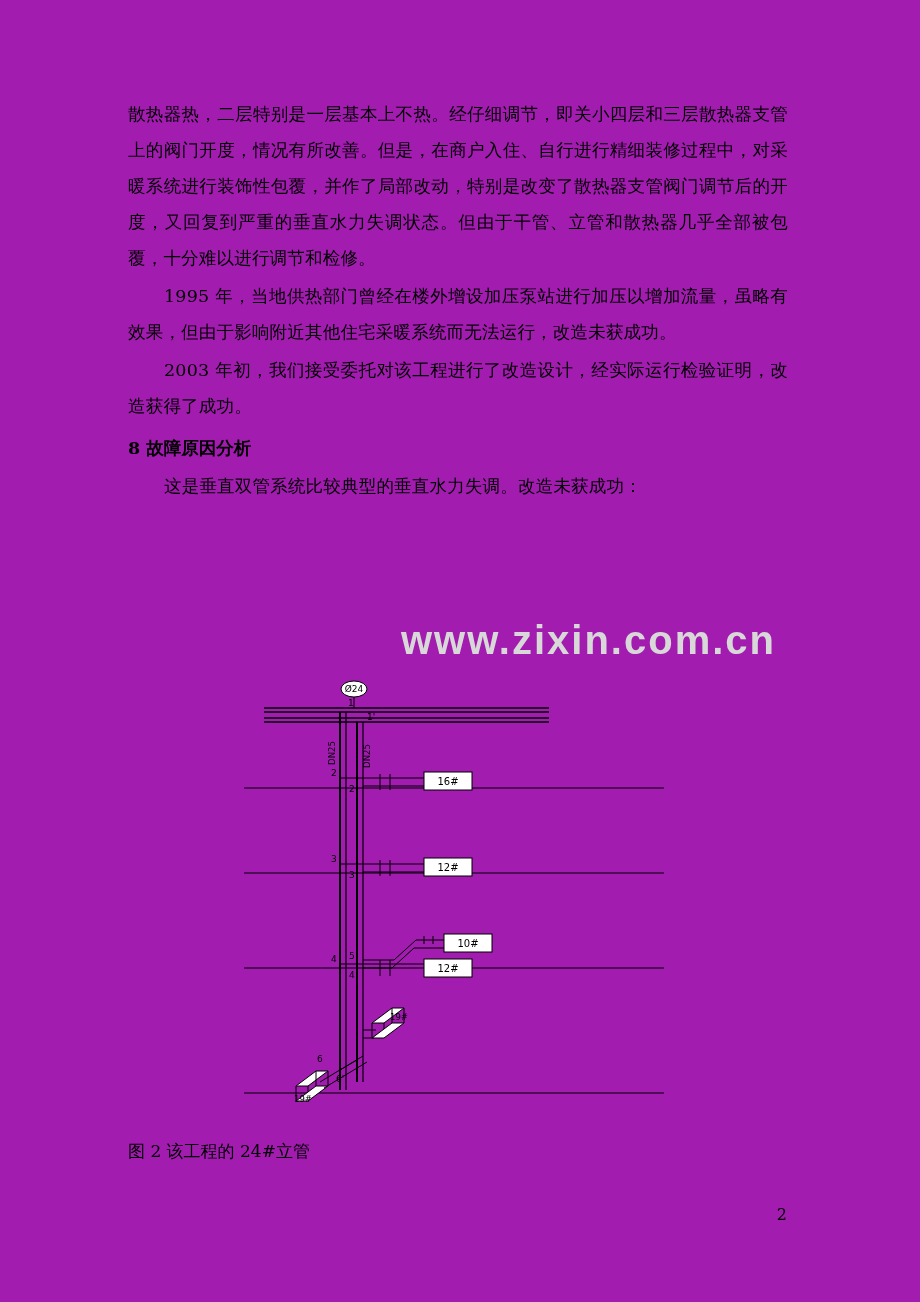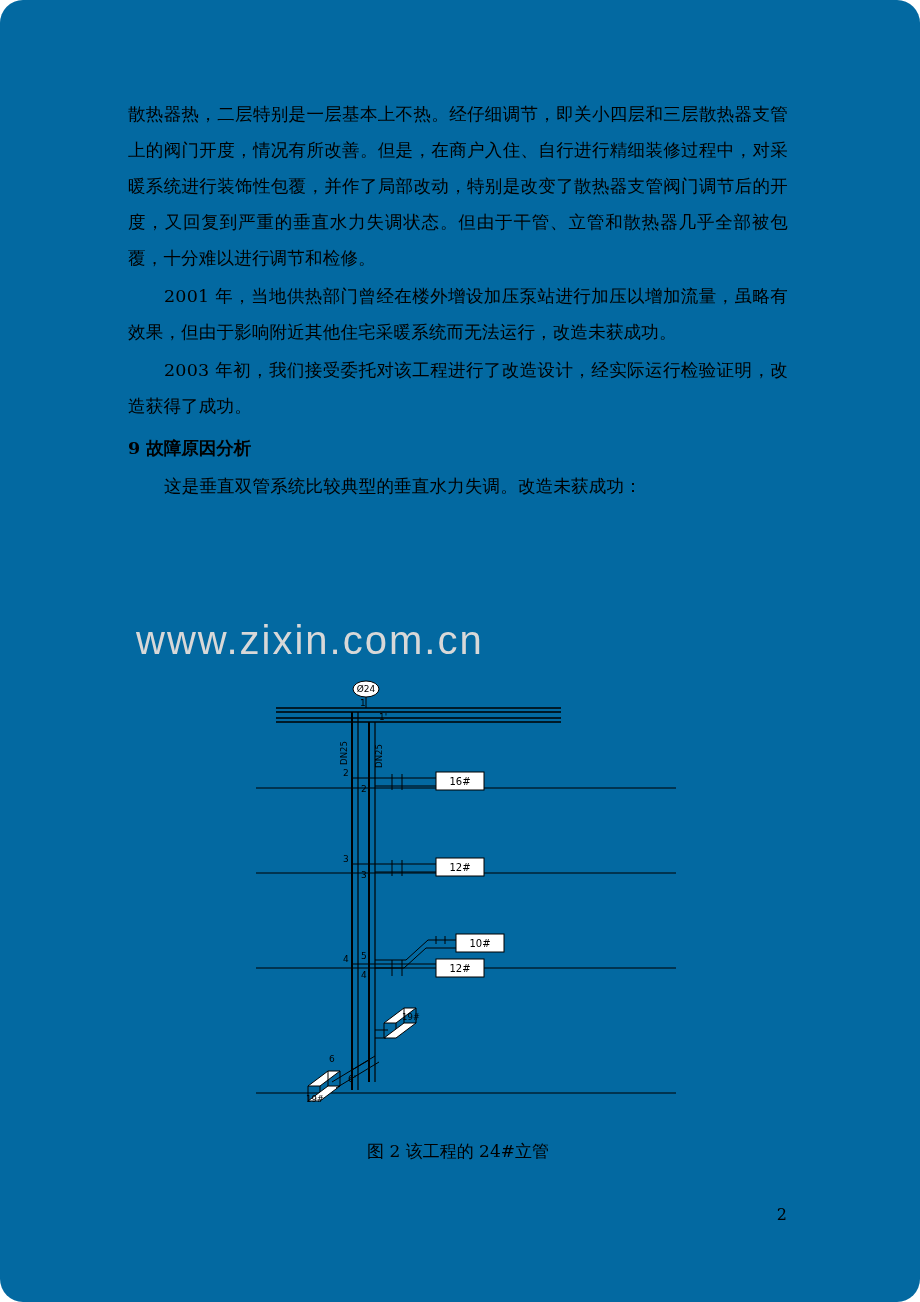--- a/index.html
+++ b/index.html
@@ -10,22 +10,21 @@
   body {
     width: 920px;
     height: 1302px;
     position: relative;
     font-family: "DejaVu Sans", "Liberation Sans", sans-serif;
     overflow: hidden;
   }
   .page {
     position: absolute;
     inset: 0;
-    background: #0369a1;
-    border-radius: 23px;
+    background: #a21caf;
   }
   .content {
     position: absolute;
     left: 128px;
     top: 96px;
     width: 660px;
   }
   p.para {
     margin: 0 0 2px 0;
     font-family: "DejaVu Serif", "Liberation Serif", serif;
@@ -43,65 +42,65 @@
     font-size: 17.5px;
     font-weight: bold;
     line-height: 36px;
     color: #000;
   }
   .watermark {
     position: absolute;
     left: 136px;
     top: 618px;
     width: 640px;
-    text-align: left;
+    text-align: right;
     font-family: "Liberation Sans", sans-serif;
     font-size: 40px;
     letter-spacing: 2px;
     color: #d8d8d8;
-    font-weight: 400;
+    font-weight: 700;
     pointer-events: none;
     user-select: none;
   }
   .figure-wrap {
     position: absolute;
-    left: 136px;
+    left: 124px;
     top: 678px;
     width: 660px;
     height: 480px;
   }
   .figure-caption {
     position: absolute;
     left: 128px;
     top: 1140px;
     width: 660px;
-    text-align: center;
+    text-align: left;
     font-family: "DejaVu Serif", "Liberation Serif", serif;
     font-size: 17px;
     color: #000;
   }
   .page-number {
     position: absolute;
     right: 133px;
     top: 1205px;
     font-family: "DejaVu Serif", "Liberation Serif", serif;
     font-size: 16px;
     color: #000;
   }
 </style>
 </head>
 <body>
 
 <div class="page">
 
   <div class="content">
     <p class="para">散热器热，二层特别是一层基本上不热。经仔细调节，即关小四层和三层散热器支管上的阀门开度，情况有所改善。但是，在商户入住、自行进行精细装修过程中，对采暖系统进行装饰性包覆，并作了局部改动，特别是改变了散热器支管阀门调节后的开度，又回复到严重的垂直水力失调状态。但由于干管、立管和散热器几乎全部被包覆，十分难以进行调节和检修。</p>
-    <p class="para indent">2001 年，当地供热部门曾经在楼外增设加压泵站进行加压以增加流量，虽略有效果，但由于影响附近其他住宅采暖系统而无法运行，改造未获成功。</p>
+    <p class="para indent">1995 年，当地供热部门曾经在楼外增设加压泵站进行加压以增加流量，虽略有效果，但由于影响附近其他住宅采暖系统而无法运行，改造未获成功。</p>
     <p class="para indent">2003 年初，我们接受委托对该工程进行了改造设计，经实际运行检验证明，改造获得了成功。</p>
-    <h2 class="heading">9  故障原因分析</h2>
+    <h2 class="heading">8  故障原因分析</h2>
     <p class="para indent">这是垂直双管系统比较典型的垂直水力失调。改造未获成功：</p>
   </div>
 
   <div class="watermark">www.zixin.com.cn</div>
 
   <div class="figure-wrap">
     <svg width="660" height="480" viewBox="0 0 660 480" xmlns="http://www.w3.org/2000/svg">
       <g stroke="#000" fill="none" stroke-width="1">
 
         <ellipse cx="230" cy="11" rx="13" ry="8" stroke="#000" fill="#fff"></ellipse>

